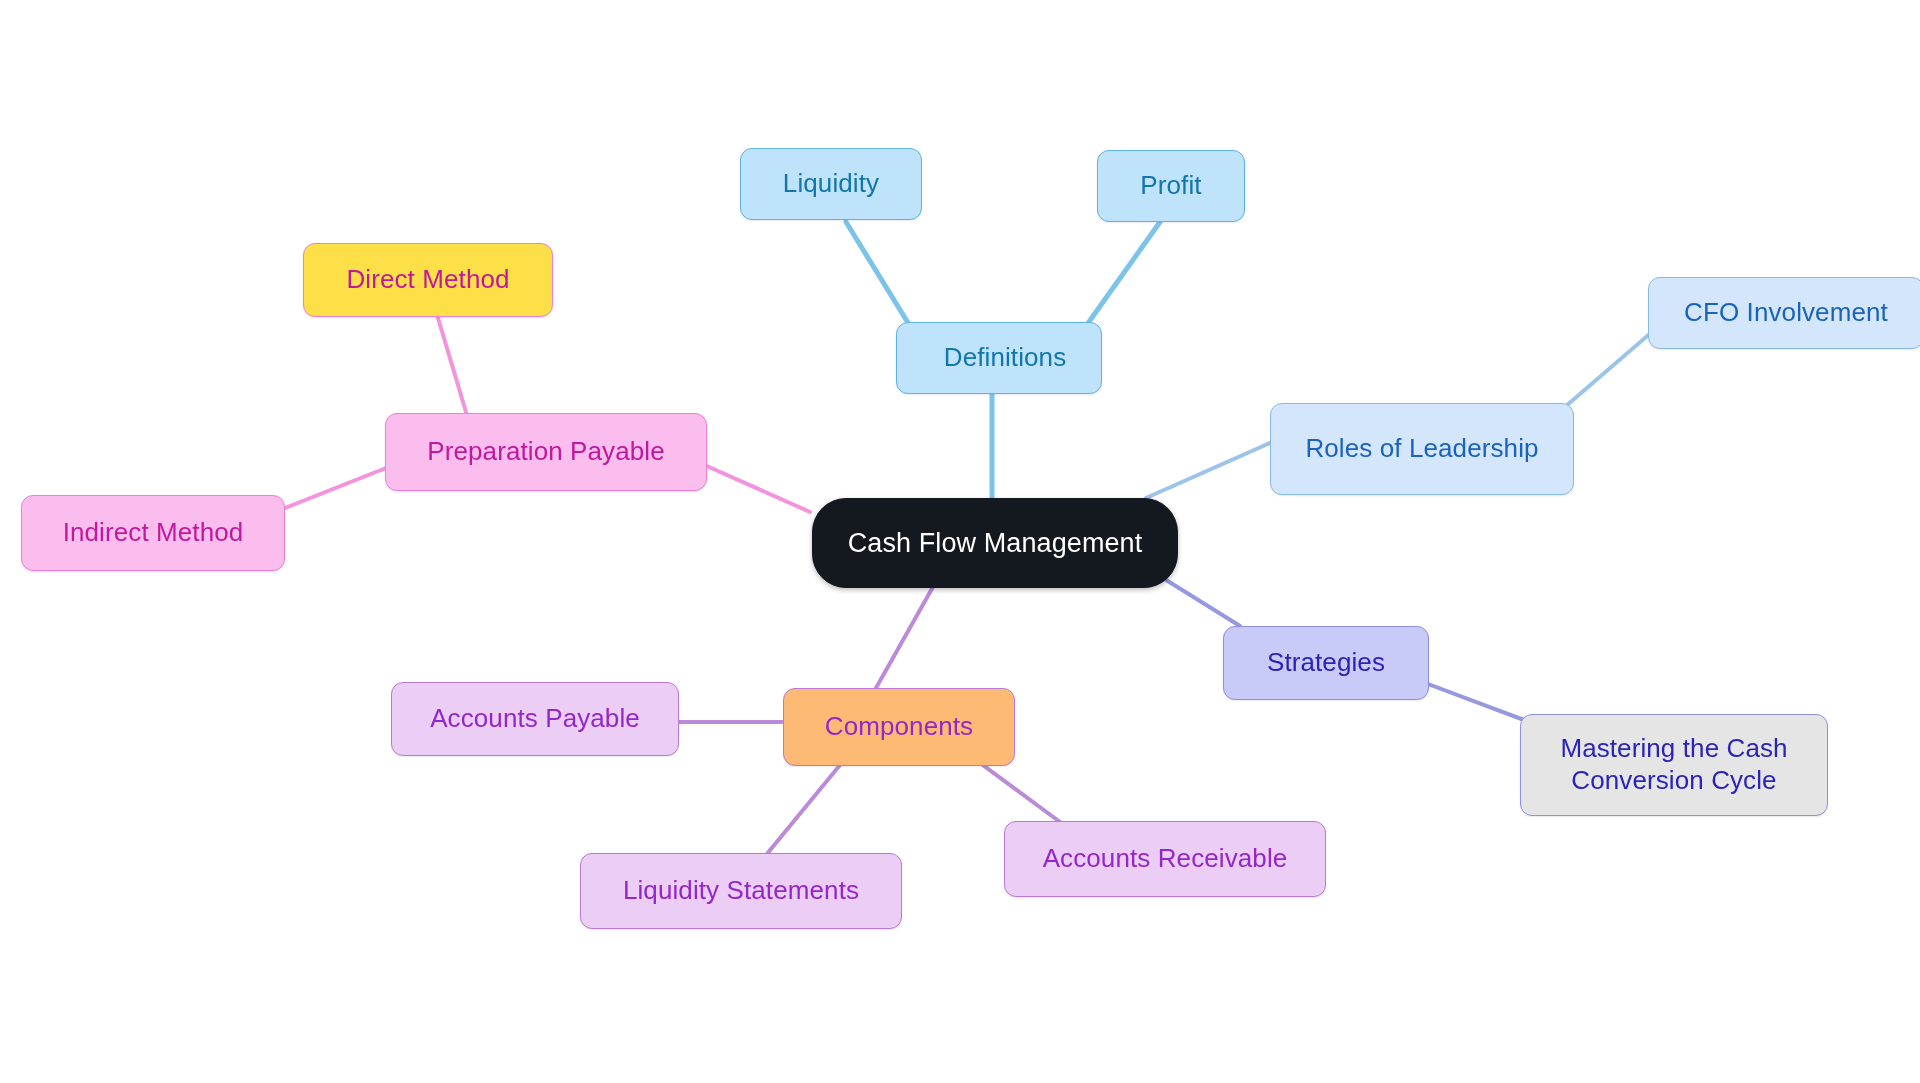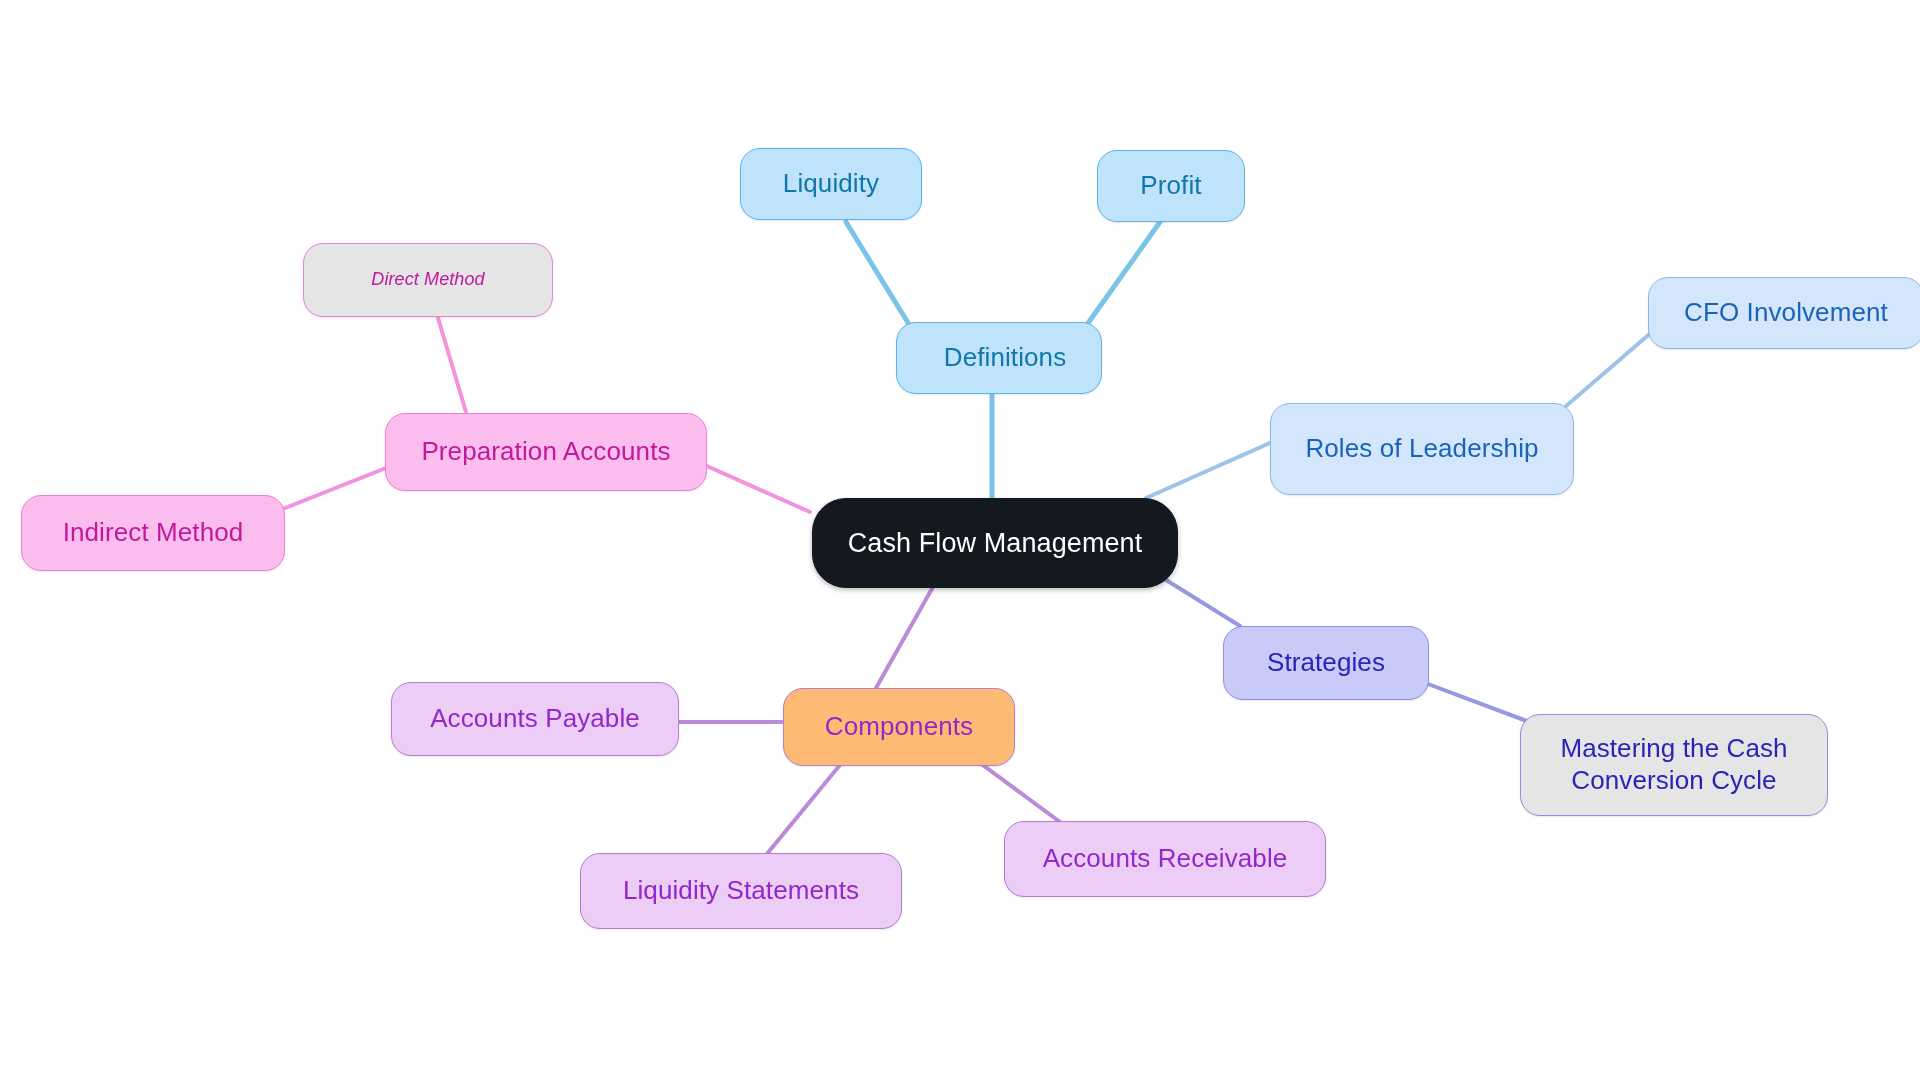--- a/index.html
+++ b/index.html
@@ -30,21 +30,21 @@
   }
   .node {
     position: absolute;
     box-sizing: border-box;
     display: flex;
     align-items: center;
     justify-content: center;
     text-align: center;
     border-style: solid;
     border-width: 1px;
-    border-radius: 20px;
+    border-radius: 12px;
     line-height: 1.22;
     white-space: pre-line;
     letter-spacing: 0.1px;
     box-shadow: 0 1px 2px rgba(40, 40, 70, 0.10);
   }
   .node.root {
     border-radius: 34px;
     box-shadow: 0 2px 5px rgba(10, 12, 25, 0.28);
   }
 </style>
@@ -75,17 +75,17 @@
       <div class="node" style="left: 1097px; top: 150px; width: 148px; height: 72px; background: rgb(191, 227, 251); border-color: rgb(92, 179, 232); color: rgb(18, 118, 171); font-size: 26px;"><span>Profit</span></div>
       <div class="node" style="left: 1270px; top: 403px; width: 304px; height: 92px; background: rgb(211, 230, 251); border-color: rgb(138, 185, 232); color: rgb(26, 99, 186); font-size: 26px;"><span>Roles of Leadership</span></div>
       <div class="node" style="left: 1648px; top: 277px; width: 276px; height: 72px; background: rgb(211, 230, 251); border-color: rgb(138, 185, 232); color: rgb(26, 99, 186); font-size: 26px;"><span>CFO Involvement</span></div>
       <div class="node" style="left: 1223px; top: 626px; width: 206px; height: 74px; background: rgb(200, 202, 248); border-color: rgb(142, 144, 224); color: rgb(43, 35, 184); font-size: 26px;"><span>Strategies</span></div>
       <div class="node" style="left: 1520px; top: 714px; width: 308px; height: 102px; background: #e5e5e5; border-color: rgb(142, 144, 224); color: rgb(43, 35, 184); font-size: 26px;"><span>Mastering the Cash
 Conversion Cycle</span></div>
       <div class="node" style="left: 783px; top: 688px; width: 232px; height: 78px; background: #fdba74; border-color: rgb(185, 122, 214); color: rgb(147, 39, 201); font-size: 26px;"><span>Components</span></div>
       <div class="node" style="left: 391px; top: 682px; width: 288px; height: 74px; background: rgb(236, 205, 246); border-color: rgb(185, 122, 214); color: rgb(147, 39, 201); font-size: 26px;"><span>Accounts Payable</span></div>
       <div class="node" style="left: 580px; top: 853px; width: 322px; height: 76px; background: rgb(236, 205, 246); border-color: rgb(185, 122, 214); color: rgb(147, 39, 201); font-size: 26px;"><span>Liquidity Statements</span></div>
       <div class="node" style="left: 1004px; top: 821px; width: 322px; height: 76px; background: rgb(236, 205, 246); border-color: rgb(185, 122, 214); color: rgb(147, 39, 201); font-size: 26px; text-align: center;"><span>Accounts Receivable</span></div>
-      <div class="node" style="left: 385px; top: 413px; width: 322px; height: 78px; background: rgb(251, 189, 238); border-color: rgb(238, 127, 212); color: rgb(193, 24, 156); font-size: 26px;"><span>Preparation Accounts</span></div>
-      <div class="node" style="left: 303px; top: 243px; width: 250px; height: 74px; background: #e5e5e5; border-color: rgb(238, 127, 212); color: rgb(193, 24, 156); font-size: 18px; font-style: italic;"><span>Direct Method</span></div>
+      <div class="node" style="left: 385px; top: 413px; width: 322px; height: 78px; background: rgb(251, 189, 238); border-color: rgb(238, 127, 212); color: rgb(193, 24, 156); font-size: 26px;"><span>Preparation Payable</span></div>
+      <div class="node" style="left: 303px; top: 243px; width: 250px; height: 74px; background: #fde047; border-color: rgb(238, 127, 212); color: rgb(193, 24, 156); font-size: 26px;"><span>Direct Method</span></div>
       <div class="node" style="left: 21px; top: 495px; width: 264px; height: 76px; background: rgb(251, 189, 238); border-color: rgb(238, 127, 212); color: rgb(193, 24, 156); font-size: 26px;"><span>Indirect Method</span></div>
     </div>
 </div>
 
 </body></html>

